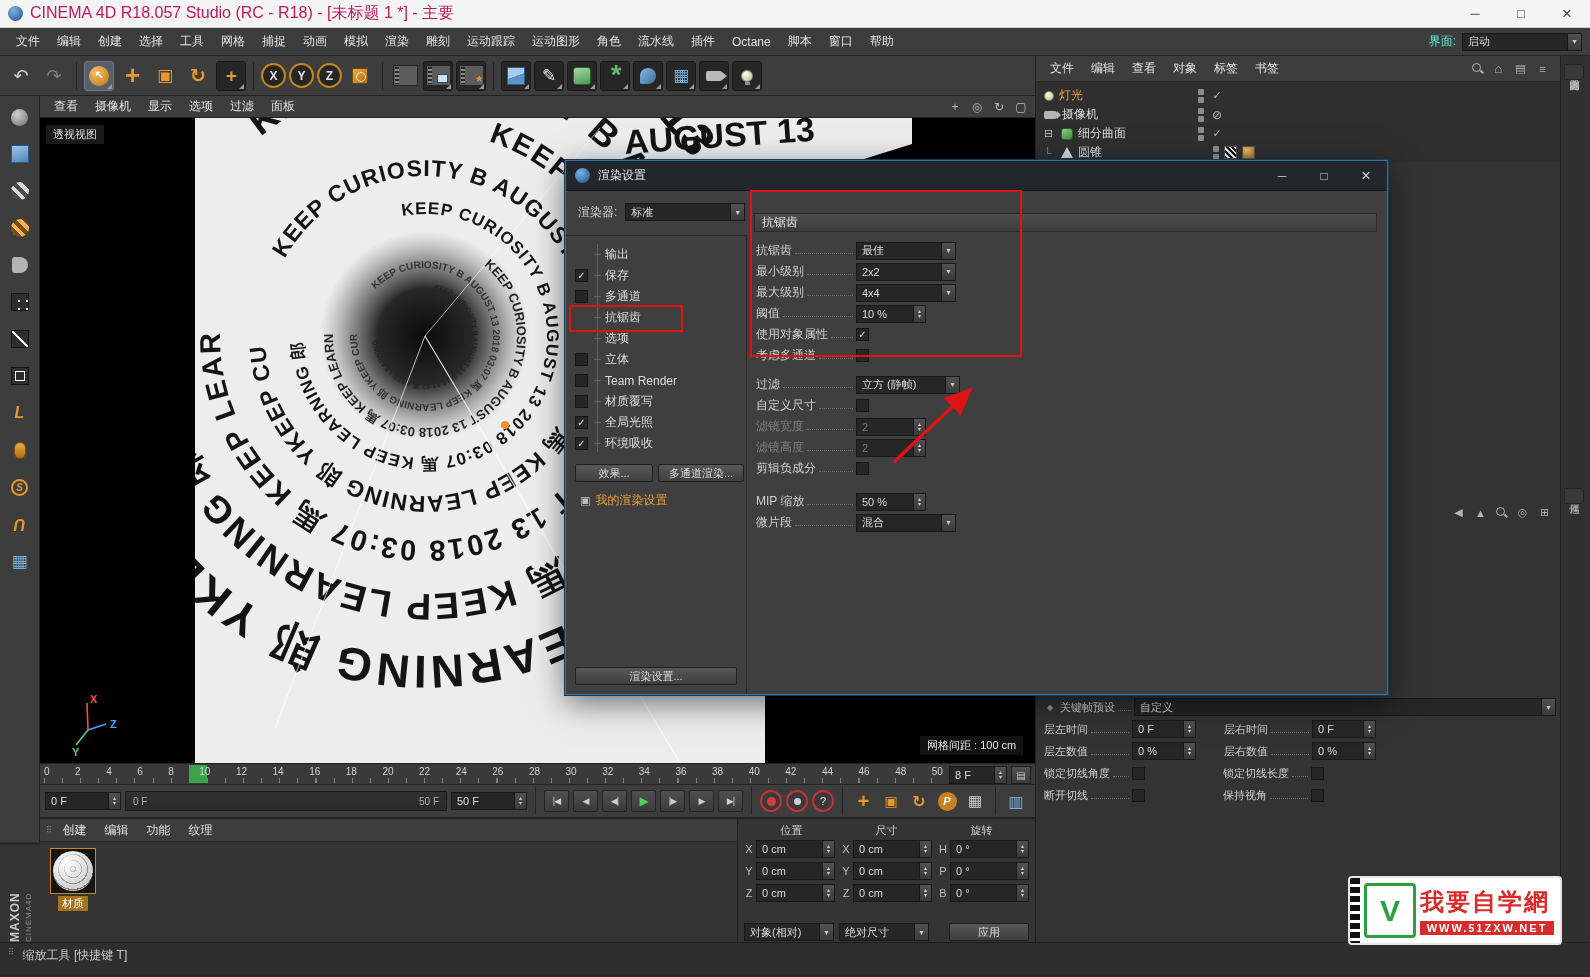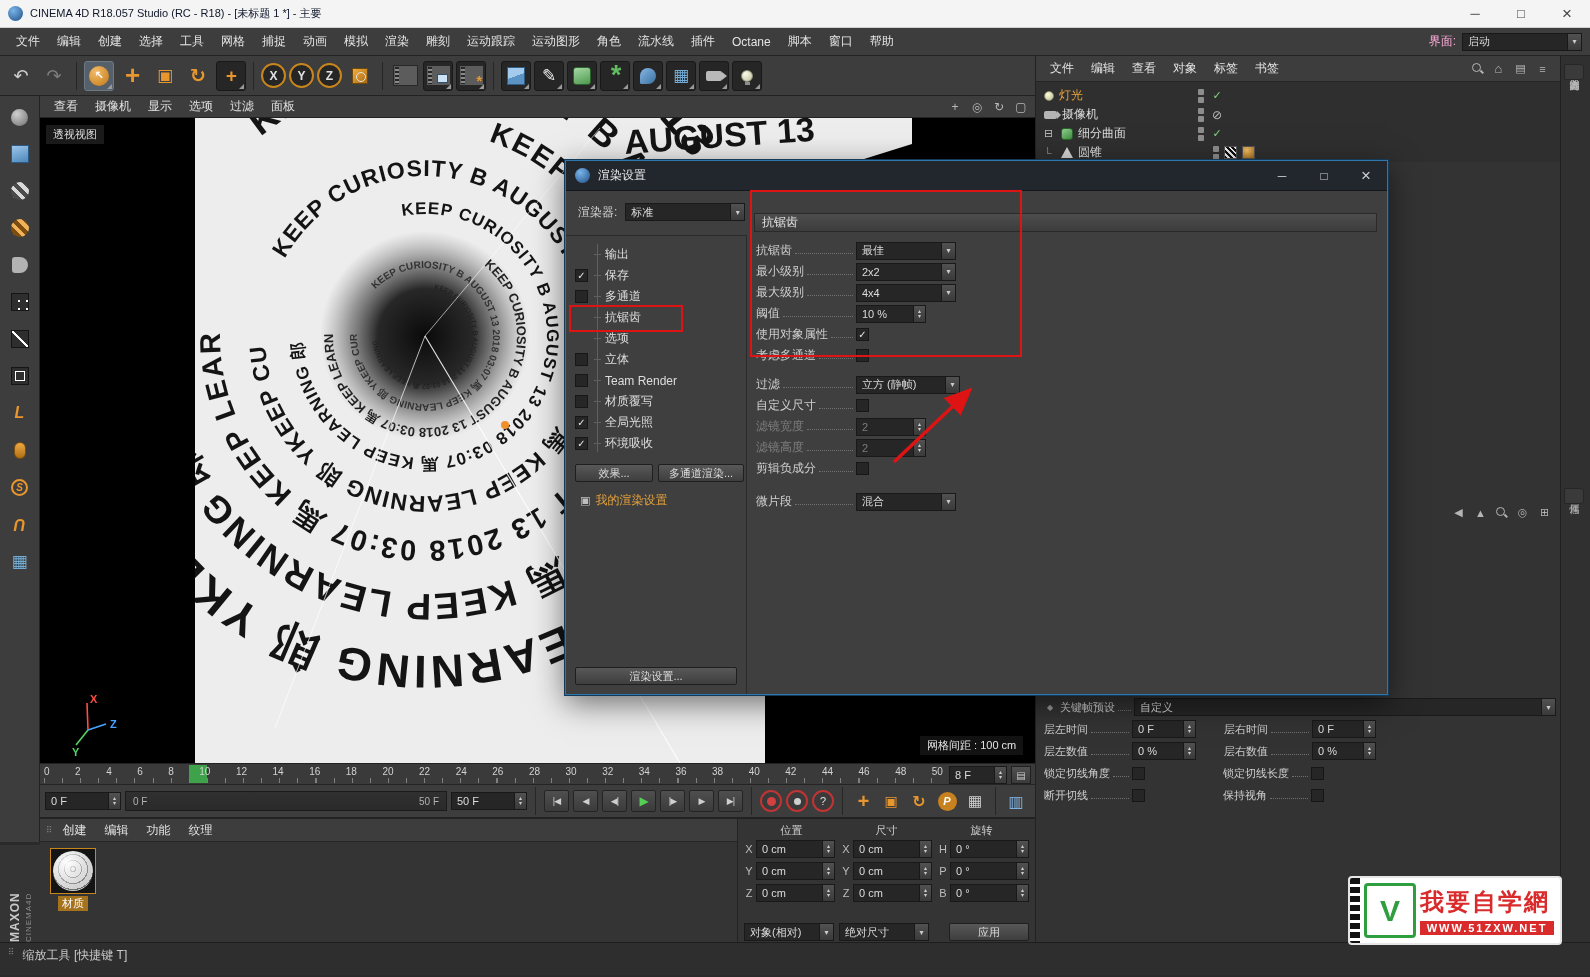--- a/index.html
+++ b/index.html
@@ -2,29 +2,29 @@
 <html><head>
 <meta charset="utf-8">
 <style>
 *{margin:0;padding:0;box-sizing:border-box}
 html,body{width:1590px;height:977px;overflow:hidden}
 body{position:relative;background:#2a2a2a;font-family:"Liberation Sans","DejaVu Sans",sans-serif;font-size:12px;color:#d6d6d6}
 .ap{position:absolute}
 
 .titlebar{left:0;top:0;width:1590px;height:28px;background:#f4f4f4;color:#222;display:flex;align-items:center;gap:7px;padding-left:8px;border-bottom:1px solid #cfcfcf;z-index:5}
 .appico{width:15px;height:15px;border-radius:50%;background:radial-gradient(circle at 35% 30%,#7ab4e8,#1d4f86);flex:0 0 auto}
-.titletxt{font-size:11px;color:#0f172a;white-space:nowrap}
+.titletxt{font-size:16px;color:#be185d;white-space:nowrap}
 .winctl{margin-left:auto;display:flex;height:28px}
 .wbtn{width:46px;height:28px;display:flex;align-items:center;justify-content:center;color:#444;font-size:13px}
 .wc-min::after{content:"─"}.wc-max::after{content:"□"}.wc-close::after{content:"×";font-size:17px}
 
 .menubar{left:0;top:28px;width:1590px;height:28px;background:#3d3d3d;border-bottom:1px solid #232323;display:flex;align-items:center;padding:0 8px;gap:1px;z-index:5}
 .mitem{padding:4px 8px;color:#e3e3e3;font-size:12px;white-space:nowrap}
 .iface{margin-left:auto;display:flex;align-items:center;gap:6px}
-.iface .t{color:#f9a8d4}
+.iface .t{color:#5eead4}
 
 .dd,.spin{display:flex;align-items:stretch;background:#262626;border:1px solid #191919;height:18px}
 .dd-val{flex:1;display:flex;align-items:center;padding:0 5px;font-size:11px;color:#dcdcdc;white-space:nowrap;overflow:hidden}
 .dd-btn{width:14px;flex:0 0 auto;background:linear-gradient(#515151,#3a3a3a);border-left:1px solid #191919;display:flex;align-items:center;justify-content:center}
 .dd-btn::after{content:"▾";font-size:8px;color:#ccc}
 .spin-btn{width:12px;flex:0 0 auto;background:linear-gradient(#515151,#3a3a3a);border-left:1px solid #191919;display:flex;flex-direction:column;align-items:center;justify-content:center;line-height:5px}
 .spin-btn::before{content:"▴";font-size:6px;color:#ccc}
 .spin-btn::after{content:"▾";font-size:6px;color:#ccc}
 .w58{width:58px}.w64{width:64px}.w70{width:70px}.w86{width:100px}.w90{width:90px}.w104{width:104px}.w120{width:120px}
 .cb{width:13px;height:13px;background:#262626;border:1px solid #171717;display:inline-flex;align-items:center;justify-content:center;flex:0 0 auto}
@@ -962,20 +962,30 @@
         <div class="frow">
             <span class="fl">
               <span class="t">剪辑负成分</span>
               <span class="ld"></span>
             </span>
             <span class="cb"></span>
           </div>
         <div class="gap12"></div>
         <div class="frow">
             <span class="fl">
+              <span class="t">MIP 缩放</span>
+              <span class="ld"></span>
+            </span>
+            <span class="spin w70">
+              <span class="dd-val">50 %</span>
+              <span class="spin-btn"></span>
+            </span>
+          </div>
+        <div class="frow">
+            <span class="fl">
               <span class="t">微片段</span>
               <span class="ld"></span>
             </span>
             <span class="dd w86">
               <span class="dd-val">混合</span>
               <span class="dd-btn"></span>
             </span>
           </div>
       </div>
     </div>

